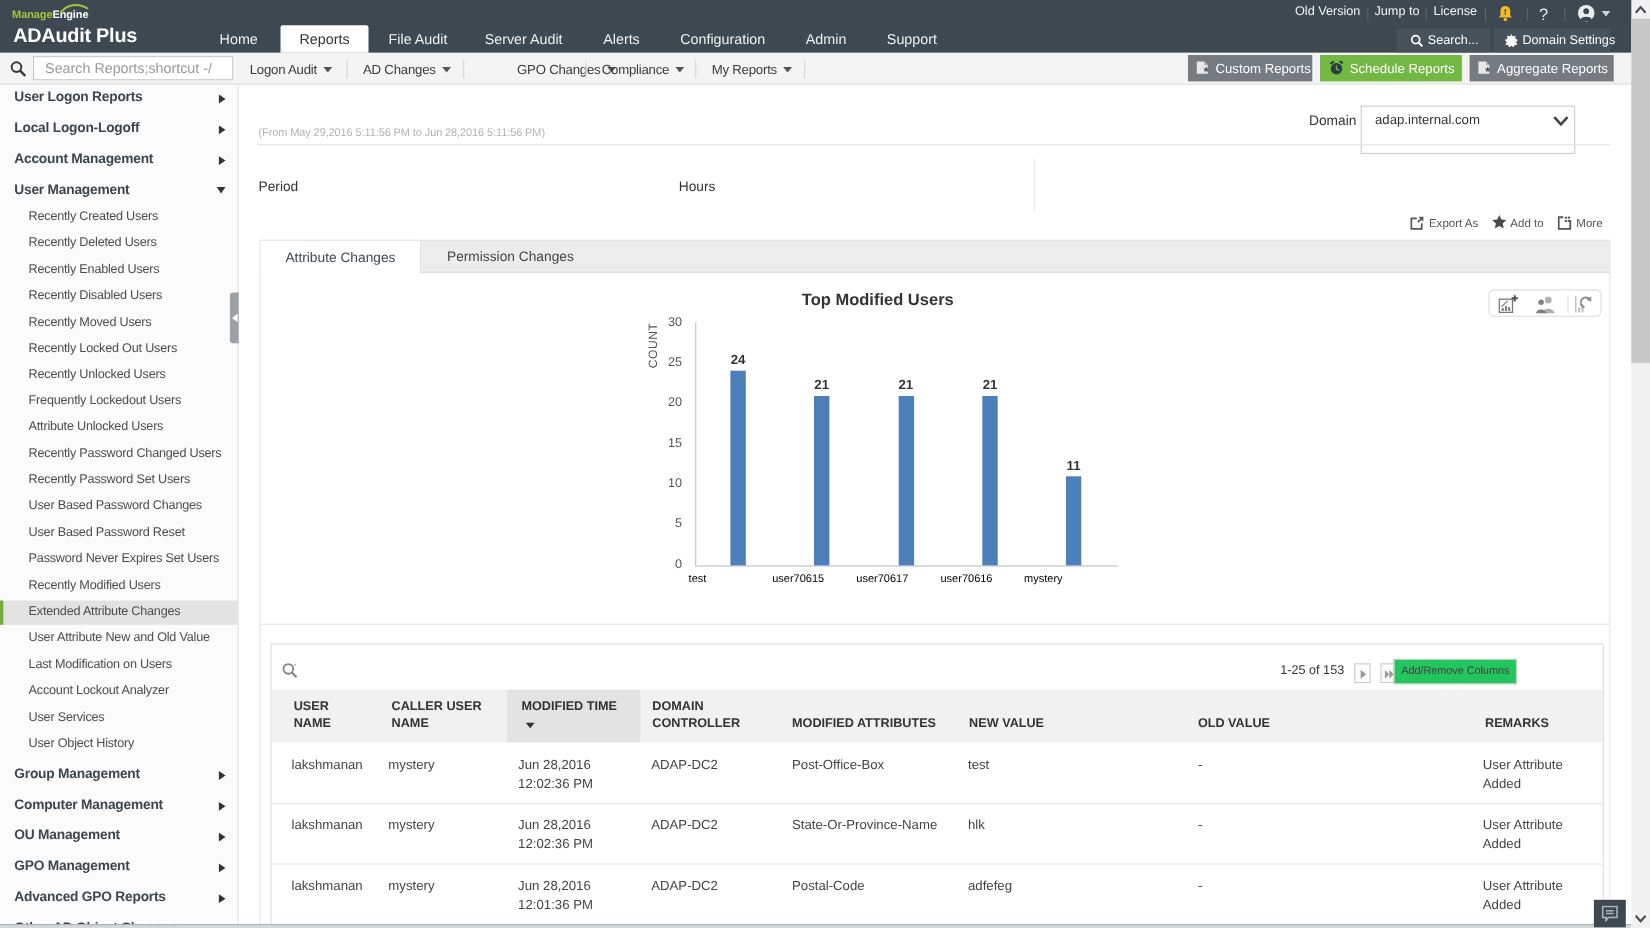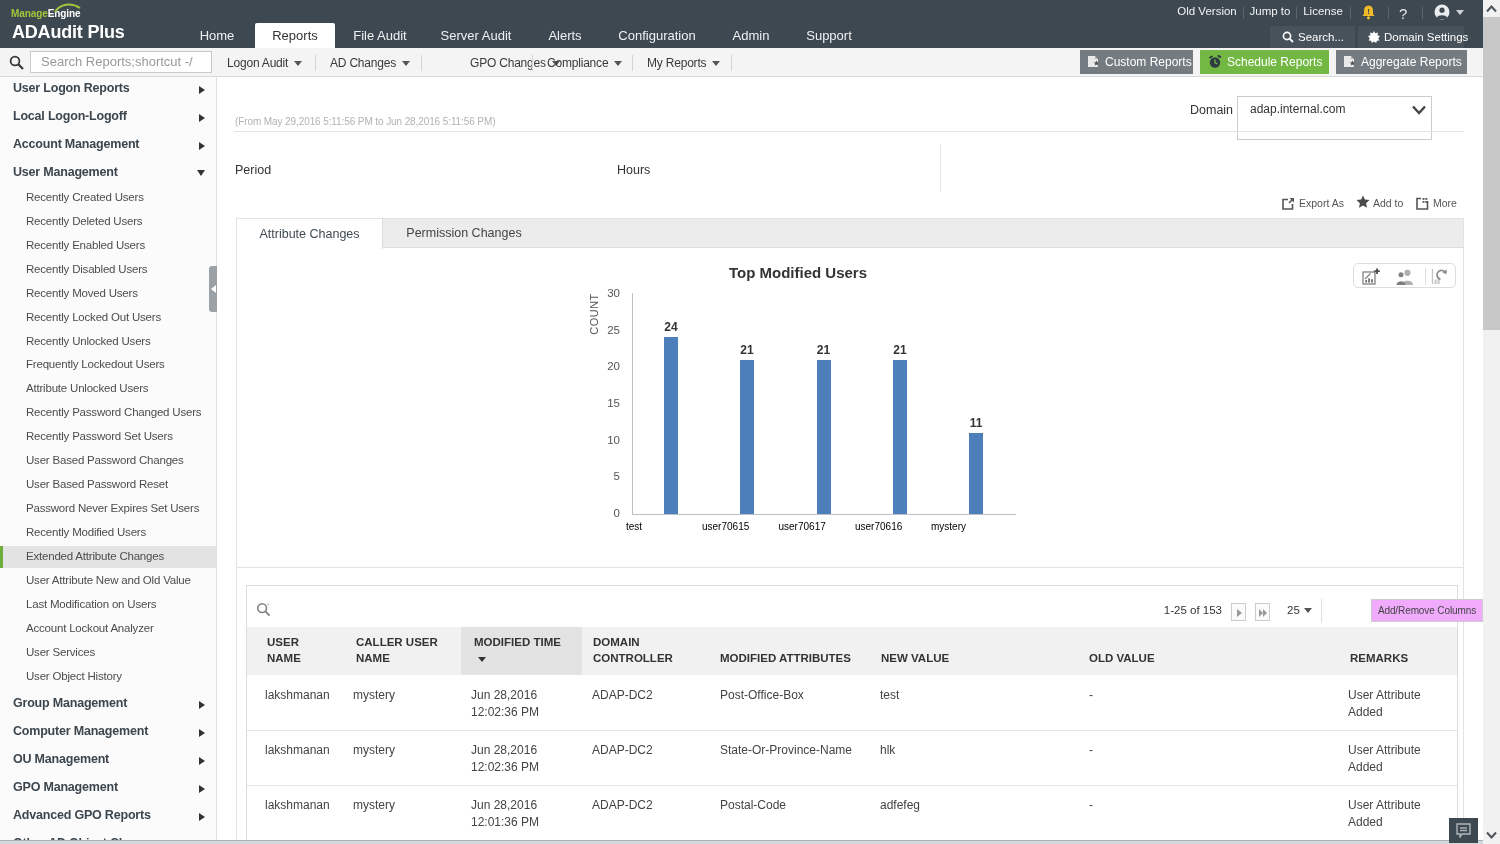--- a/index.html
+++ b/index.html
@@ -299,21 +299,21 @@
     <div class="abs" style="left:880px;top:18px;width:95px;font-size:11.5px;color:#333;text-align:right;">1-25 of 153</div>
     <div class="pgbtn" style="left:984px;">
         <div style="margin:5px 0 0 5px;width:0;height:0;border-top:4px solid transparent;border-bottom:4px solid transparent;border-left:5px solid #999;"></div>
       </div>
     <div class="pgbtn" style="left:1008px;">
         <div style="margin:5px 0 0 3px;width:0;height:0;border-top:4px solid transparent;border-bottom:4px solid transparent;border-left:4px solid #999;"></div>
         <div style="margin:-8px 0 0 7px;width:0;height:0;border-top:4px solid transparent;border-bottom:4px solid transparent;border-left:4px solid #999;"></div>
       </div>
     <div class="abs" style="left:1040px;top:18px;font-size:11.5px;color:#333;">25<span class="caret" style="margin-left:4px;"></span></div>
     <div class="abs" style="left:1074px;top:13px;width:1px;height:24px;background:#e0e0e0;"></div>
-    <div class="abs" style="left:1124px;top:13px;width:112px;height:23px;border:1px solid #ccc;background:#f0abfc;font-size:10px;letter-spacing:-0.1px;color:#444;text-align:center;line-height:21px;white-space:nowrap;">Add/Remove Columns</div>
+    <div class="abs" style="left:1020px;top:13px;width:112px;height:23px;border:1px solid #ccc;background:#22c55e;font-size:10px;letter-spacing:-0.1px;color:#444;text-align:center;line-height:21px;white-space:nowrap;">Add/Remove Columns</div>
 
     <div class="abs" style="left:0;top:41px;width:1210px;height:48px;background:#f1f1f1;"></div>
     <div class="abs" style="left:214px;top:41px;width:121px;height:48px;background:#e3e3e3;"></div>
     <div class="th" style="left:20px;top:48px;">USER<br>NAME</div>
     <div class="th" style="left:109px;top:48px;">CALLER USER<br>NAME</div>
     <div class="th" style="left:227px;top:48px;">MODIFIED TIME</div>
     <div class="abs" style="left:231px;top:71px;width:0;height:0;border-left:4.5px solid transparent;border-right:4.5px solid transparent;border-top:5.5px solid #333;"></div>
     <div class="th" style="left:346px;top:48px;">DOMAIN<br>CONTROLLER</div>
     <div class="th" style="left:473px;top:64px;">MODIFIED ATTRIBUTES</div>
     <div class="th" style="left:634px;top:64px;">NEW VALUE</div>

